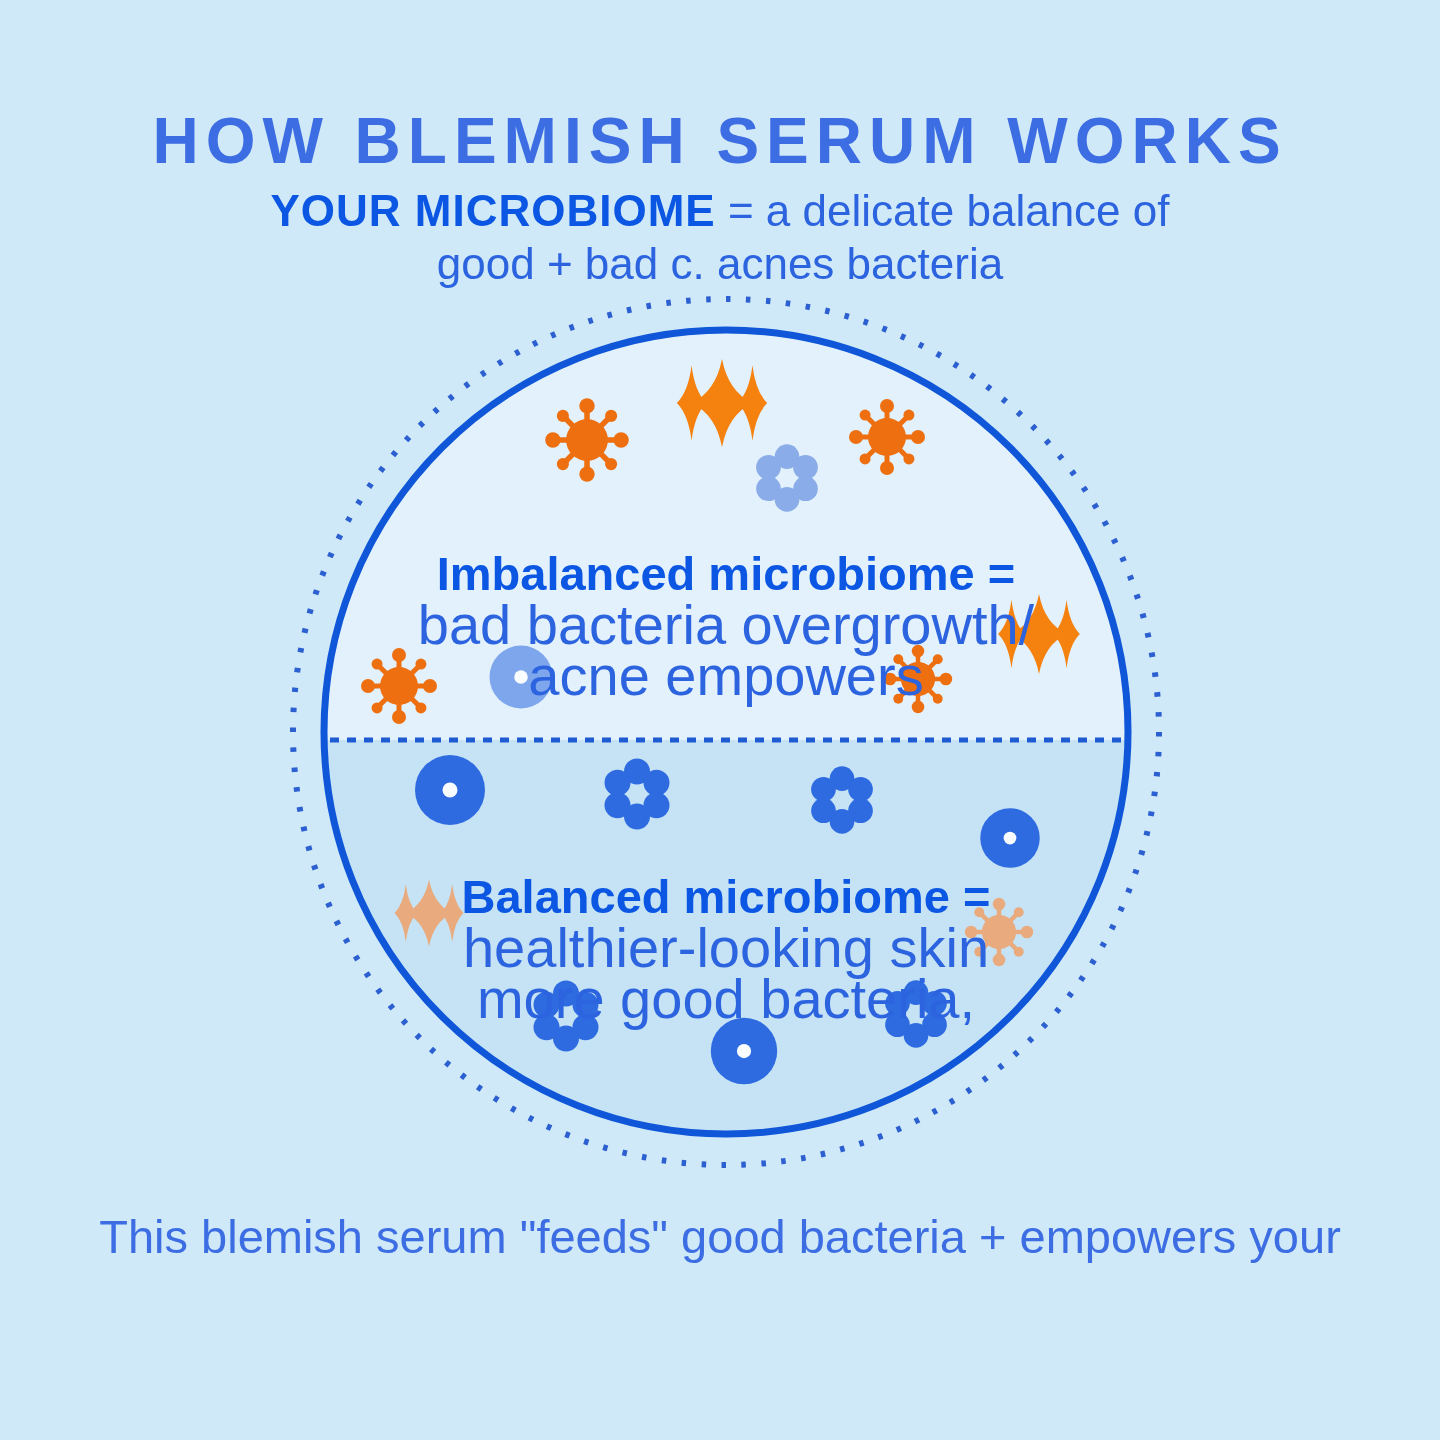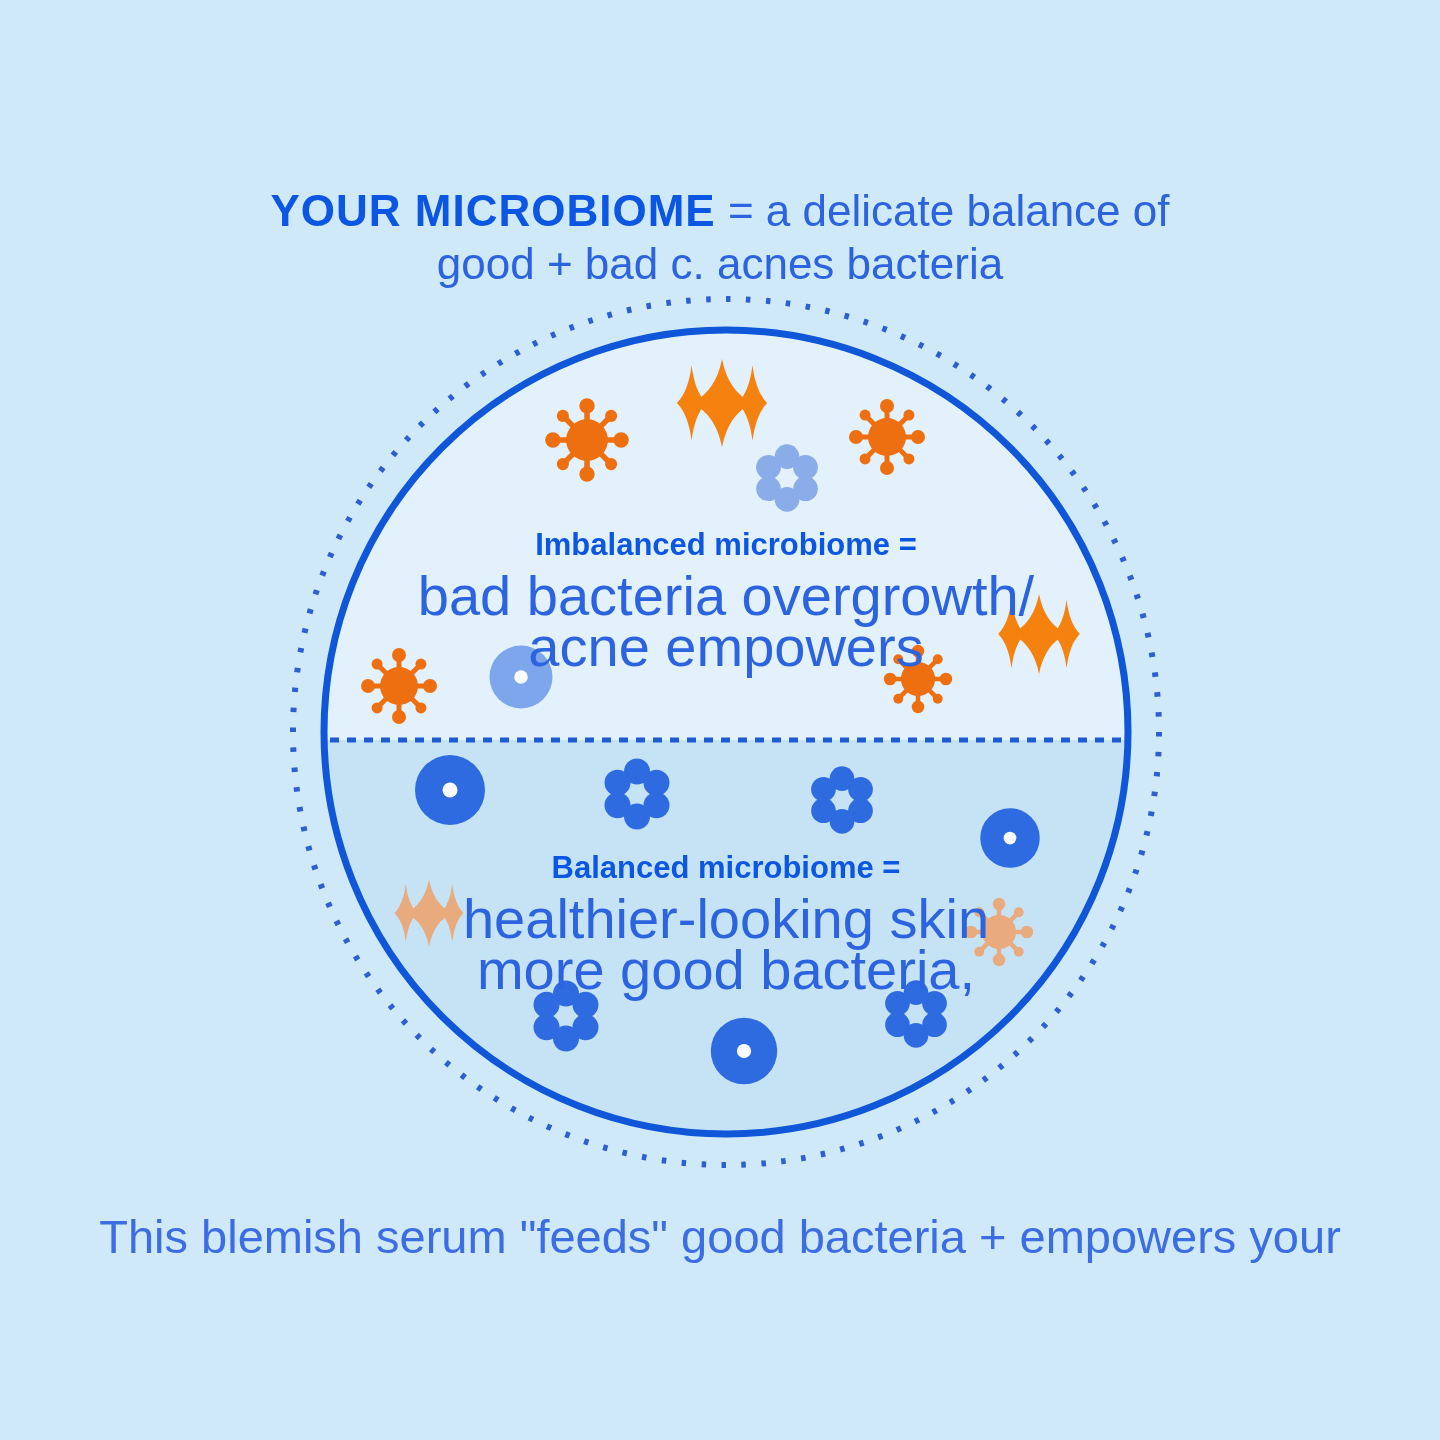--- a/index.html
+++ b/index.html
@@ -20,21 +20,21 @@
     position:absolute;top:184px;left:0;right:0;text-align:center;
     font-size:44px;line-height:53px;font-weight:400;
     color:var(--textBlue,#2c63df);
   }
   .subtitle .hl{font-weight:700;letter-spacing:1px;color:var(--deepBlue,#0b57e3);}
 
   .zone-label{
     position:absolute;left:322px;width:808px;text-align:center;
     color:var(--textBlue,#2c63df);font-weight:400;line-height:51px;
   }
-  .zone-label .lead{font-size:31px;font-weight:700;color:var(--deepBlue,#0b57e3);}
+  .zone-label .lead{font-size:47px;font-weight:700;color:var(--deepBlue,#0b57e3);margin-top:29px;}
   .zone-label .line{font-size:56px;}
   .zone-imbalanced{top:519px;}
   .zone-balanced{top:842px;}
 
   .footer{
     position:absolute;top:1206px;left:40px;right:40px;text-align:center;
     font-size:47px;line-height:61px;font-weight:400;
     color:var(--titleBlue,#3d6de2);
   }
 </style>
@@ -224,20 +224,21 @@
           <circle cx="-19.48557158514987" cy="11.249999999999998" r="13" fill="#2e6be1"></circle>
           <circle cx="-19.48557158514987" cy="-11.250000000000002" r="13" fill="#2e6be1"></circle>
         </g>
         <g transform="translate(744,1051) scale(0.95)">
           <circle r="35" fill="#2e6be1"></circle>
           <circle r="7.5" fill="#fafdff"></circle>
         </g>
       </g>
   </svg>
 
+  <div class="title">HOW BLEMISH SERUM WORKS</div>
 
   <div class="subtitle">
     <div><span class="hl">YOUR MICROBIOME</span><span> = a delicate balance of</span></div>
     <div>good + bad c. acnes bacteria</div>
   </div>
 
   <div class="zone-label zone-imbalanced">
     <div class="lead">Imbalanced microbiome =</div>
     <div class="line">bad bacteria overgrowth/</div>
     <div class="line">acne empowers</div>

